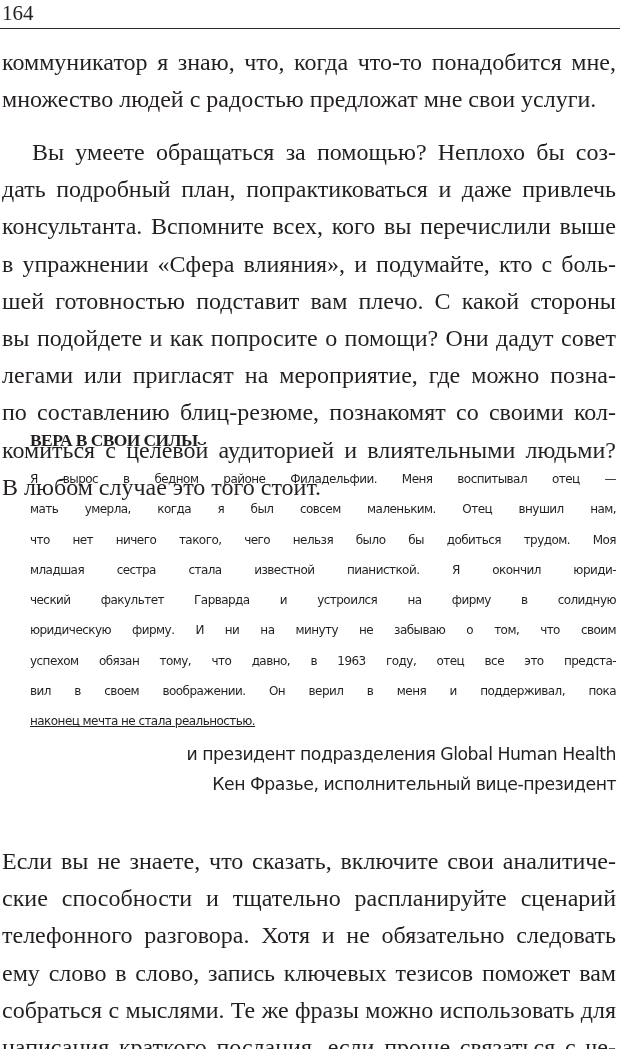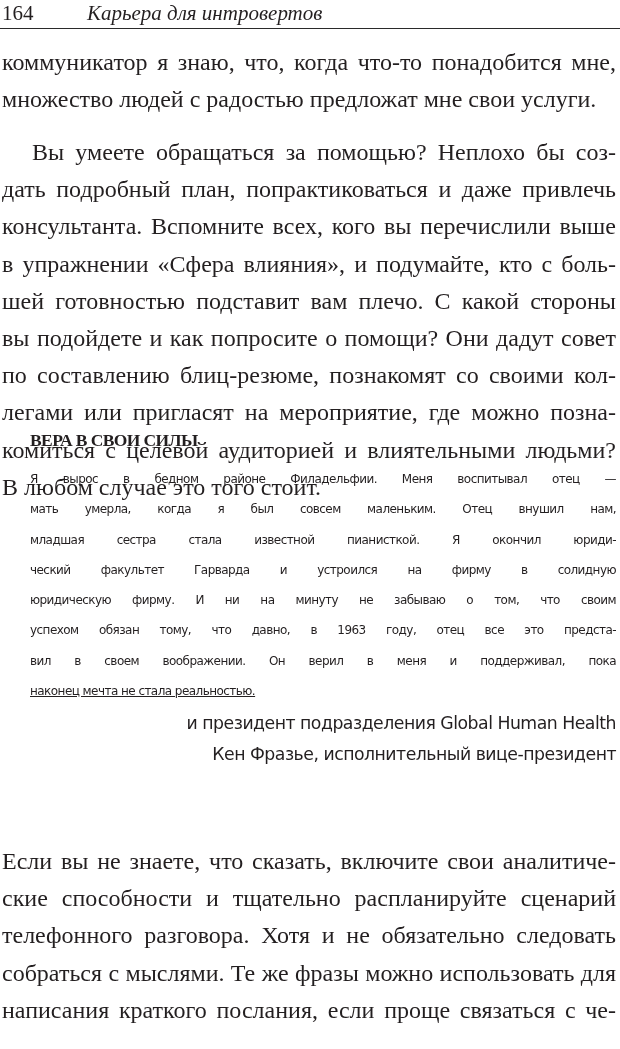--- a/index.html
+++ b/index.html
@@ -41,61 +41,62 @@
     .attribution .line { display: block; white-space: nowrap; }
     .p3 { top: 843px; }
   </style>
 </head>
 <body>
 
 <div class="page">
 
   <div class="running-head">
     <span class="folio">164</span>
-    <span class="run-title">Карьера для интровертов</span>
   </div>
 
   <p class="body-text p1">
     <span class="line">коммуникатор я знаю, что, когда что-то понадобится мне,</span>
     <span class="line last">множество людей с радостью предложат мне свои услуги.</span>
   </p>
 
   <p class="body-text p2">
     <span class="line indent">Вы умеете обращаться за помощью? Неплохо бы соз-</span>
     <span class="line">дать подробный план, попрактиковаться и даже привлечь</span>
     <span class="line">консультанта. Вспомните всех, кого вы перечислили выше</span>
     <span class="line">в упражнении «Сфера влияния», и подумайте, кто с боль-</span>
     <span class="line">шей готовностью подставит вам плечо. С какой стороны</span>
     <span class="line">вы подойдете и как попросите о помощи? Они дадут совет</span>
+    <span class="line">легами или пригласят на мероприятие, где можно позна-</span>
     <span class="line">по составлению блиц-резюме, познакомят со своими кол-</span>
-    <span class="line">легами или пригласят на мероприятие, где можно позна-</span>
     <span class="line">комиться с целевой аудиторией и влиятельными людьми?</span>
     <span class="line last">В любом случае это того стоит.</span>
   </p>
 
   <div class="sidebar">
     <h3 class="sidebar-title">ВЕРА В СВОИ СИЛЫ</h3>
     <p class="sidebar-body">
       <span class="line">Я вырос в бедном районе Филадельфии. Меня воспитывал отец —</span>
       <span class="line">мать умерла, когда я был совсем маленьким. Отец внушил нам,</span>
+      <span class="line">что нет ничего такого, чего нельзя было бы добиться трудом. Моя</span>
       <span class="line">младшая сестра стала известной пианисткой. Я окончил юриди-</span>
       <span class="line">ческий факультет Гарварда и устроился на фирму в солидную</span>
       <span class="line">юридическую фирму. И ни на минуту не забываю о том, что своим</span>
       <span class="line">успехом обязан тому, что давно, в 1963 году, отец все это предста-</span>
       <span class="line">вил в своем воображении. Он верил в меня и поддерживал, пока</span>
       <span class="line last">наконец мечта не стала реальностью.</span>
     </p>
     <p class="attribution">
       <span class="line">и президент подразделения Global Human Health</span>
       <span class="line">Кен Фразье, исполнительный вице-президент</span>
     </p>
   </div>
 
   <p class="body-text p3">
     <span class="line">Если вы не знаете, что сказать, включите свои аналитиче-</span>
     <span class="line">ские способности и тщательно распланируйте сценарий</span>
     <span class="line">телефонного разговора. Хотя и не обязательно следовать</span>
+    <span class="line">ему слово в слово, запись ключевых тезисов поможет вам</span>
     <span class="line">собраться с мыслями. Те же фразы можно использовать для</span>
     <span class="line">написания краткого послания, если проще связаться с че-</span>
 
   </p>
 
 </div>
 
 </body></html>

